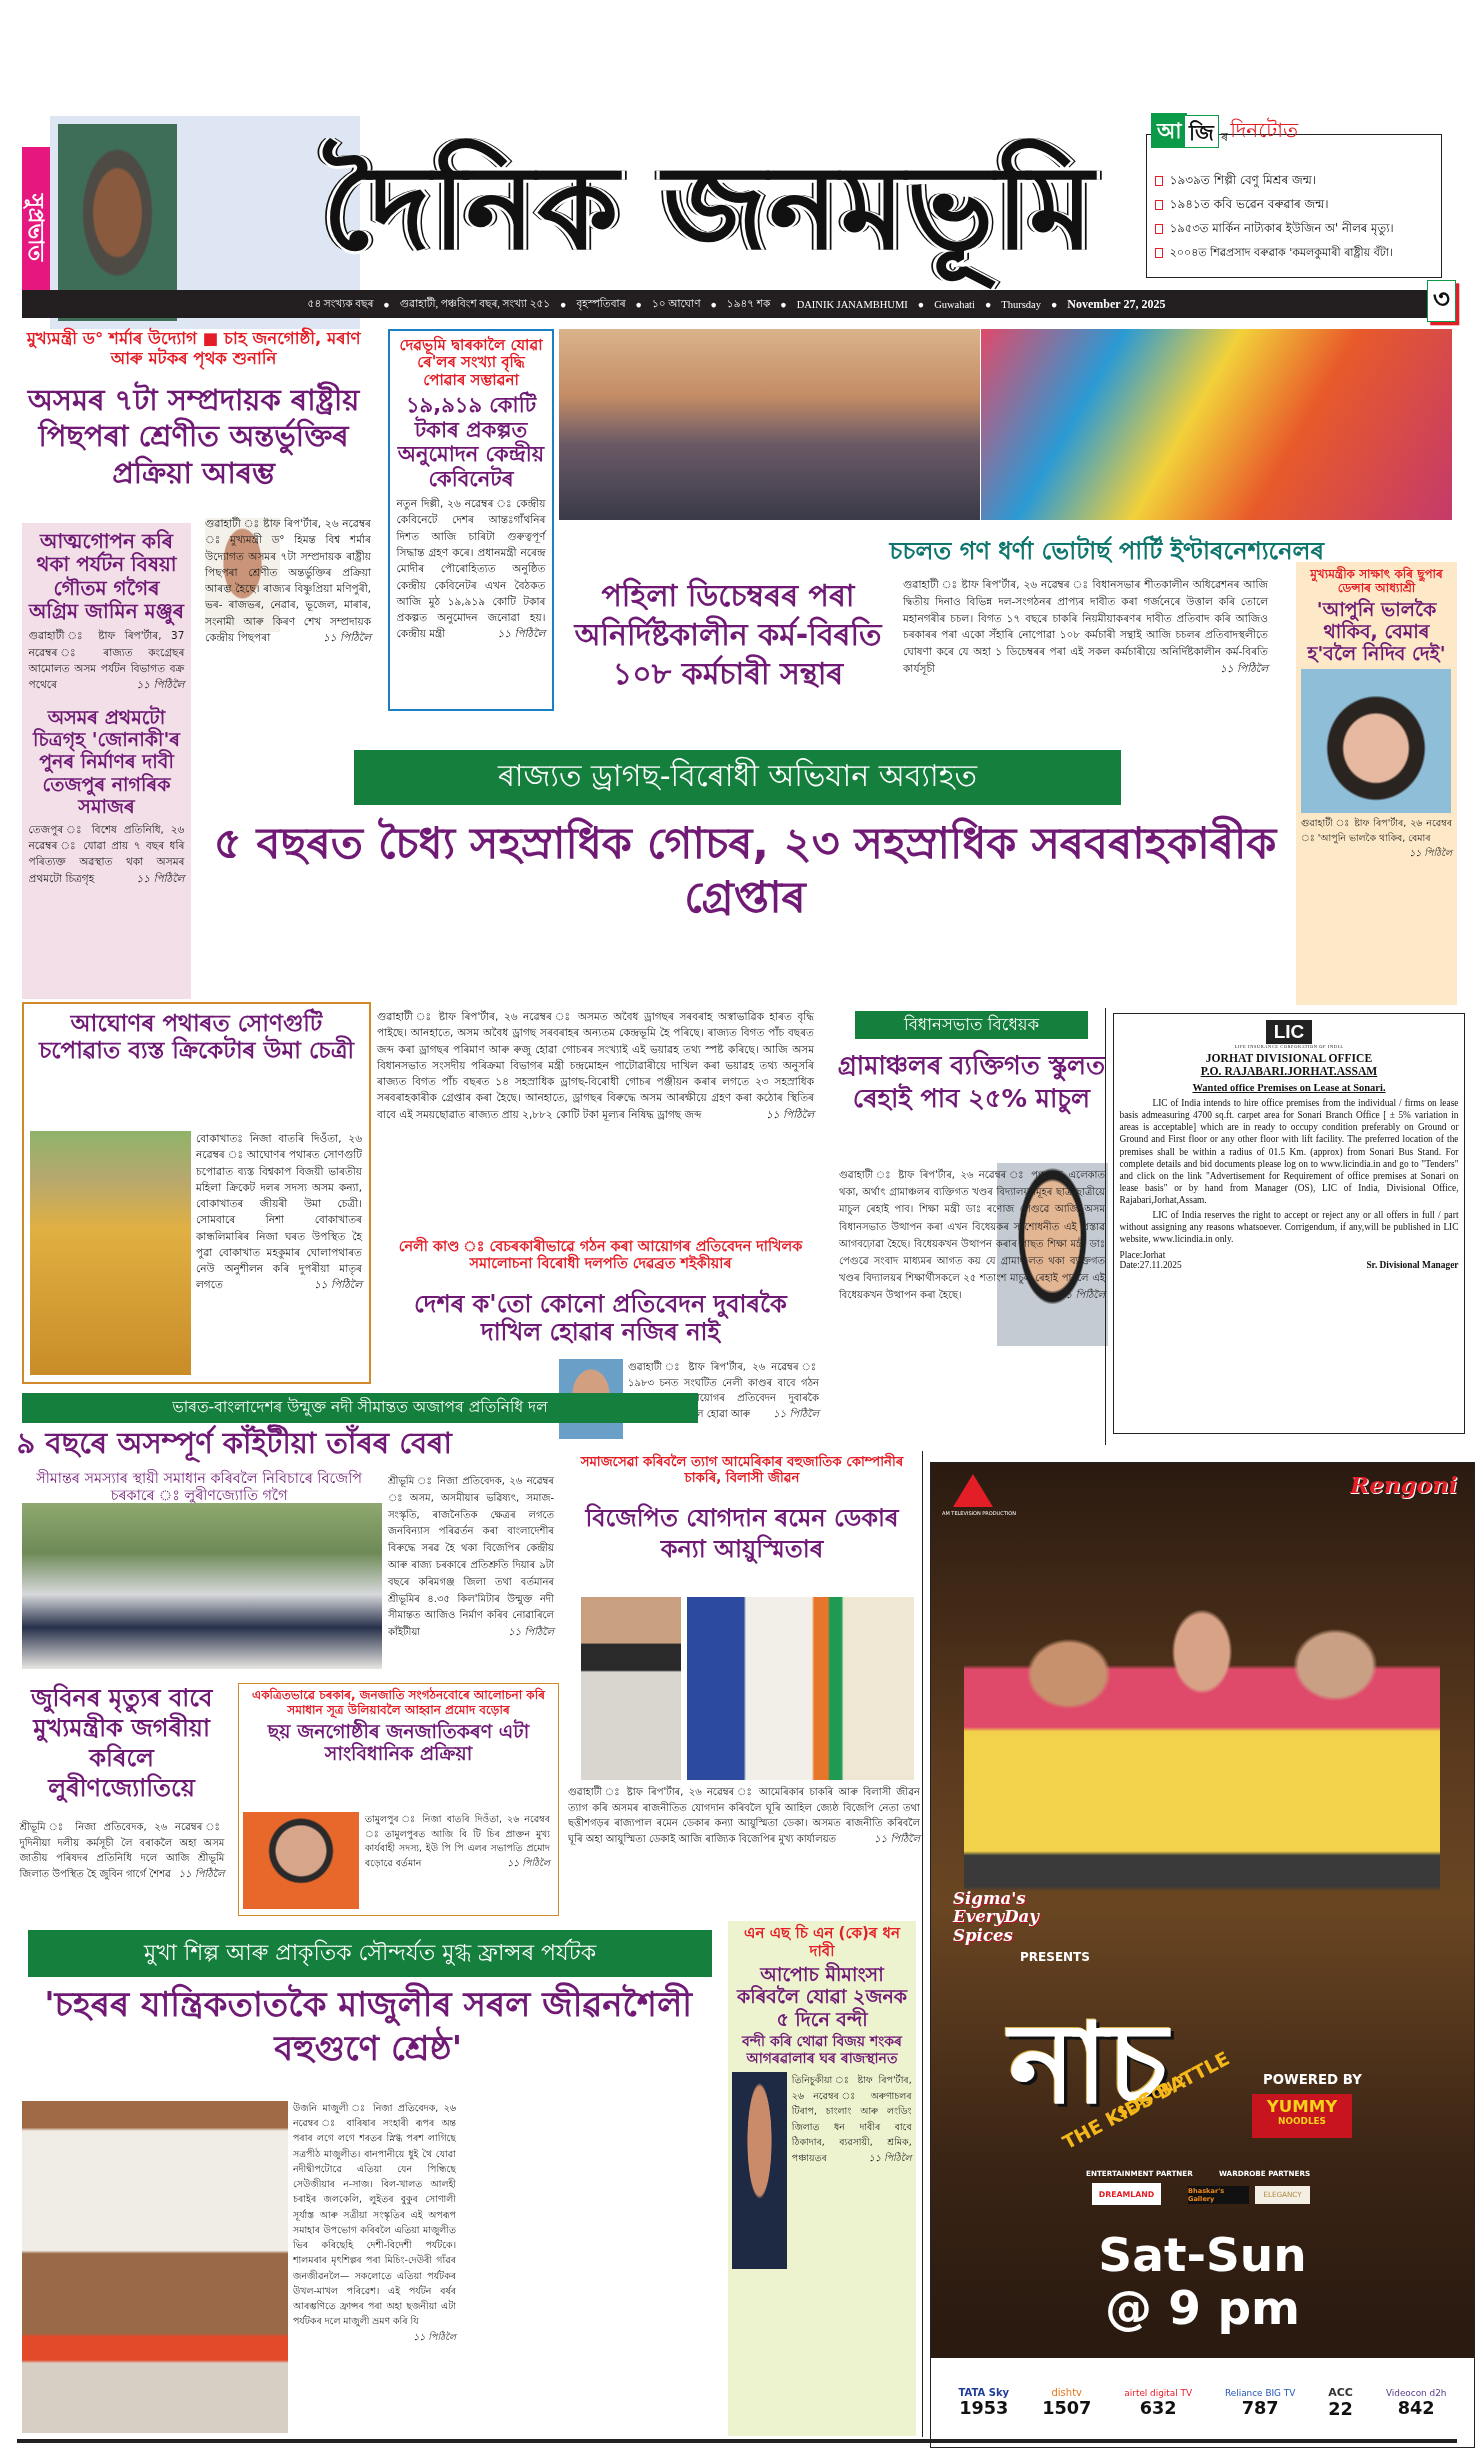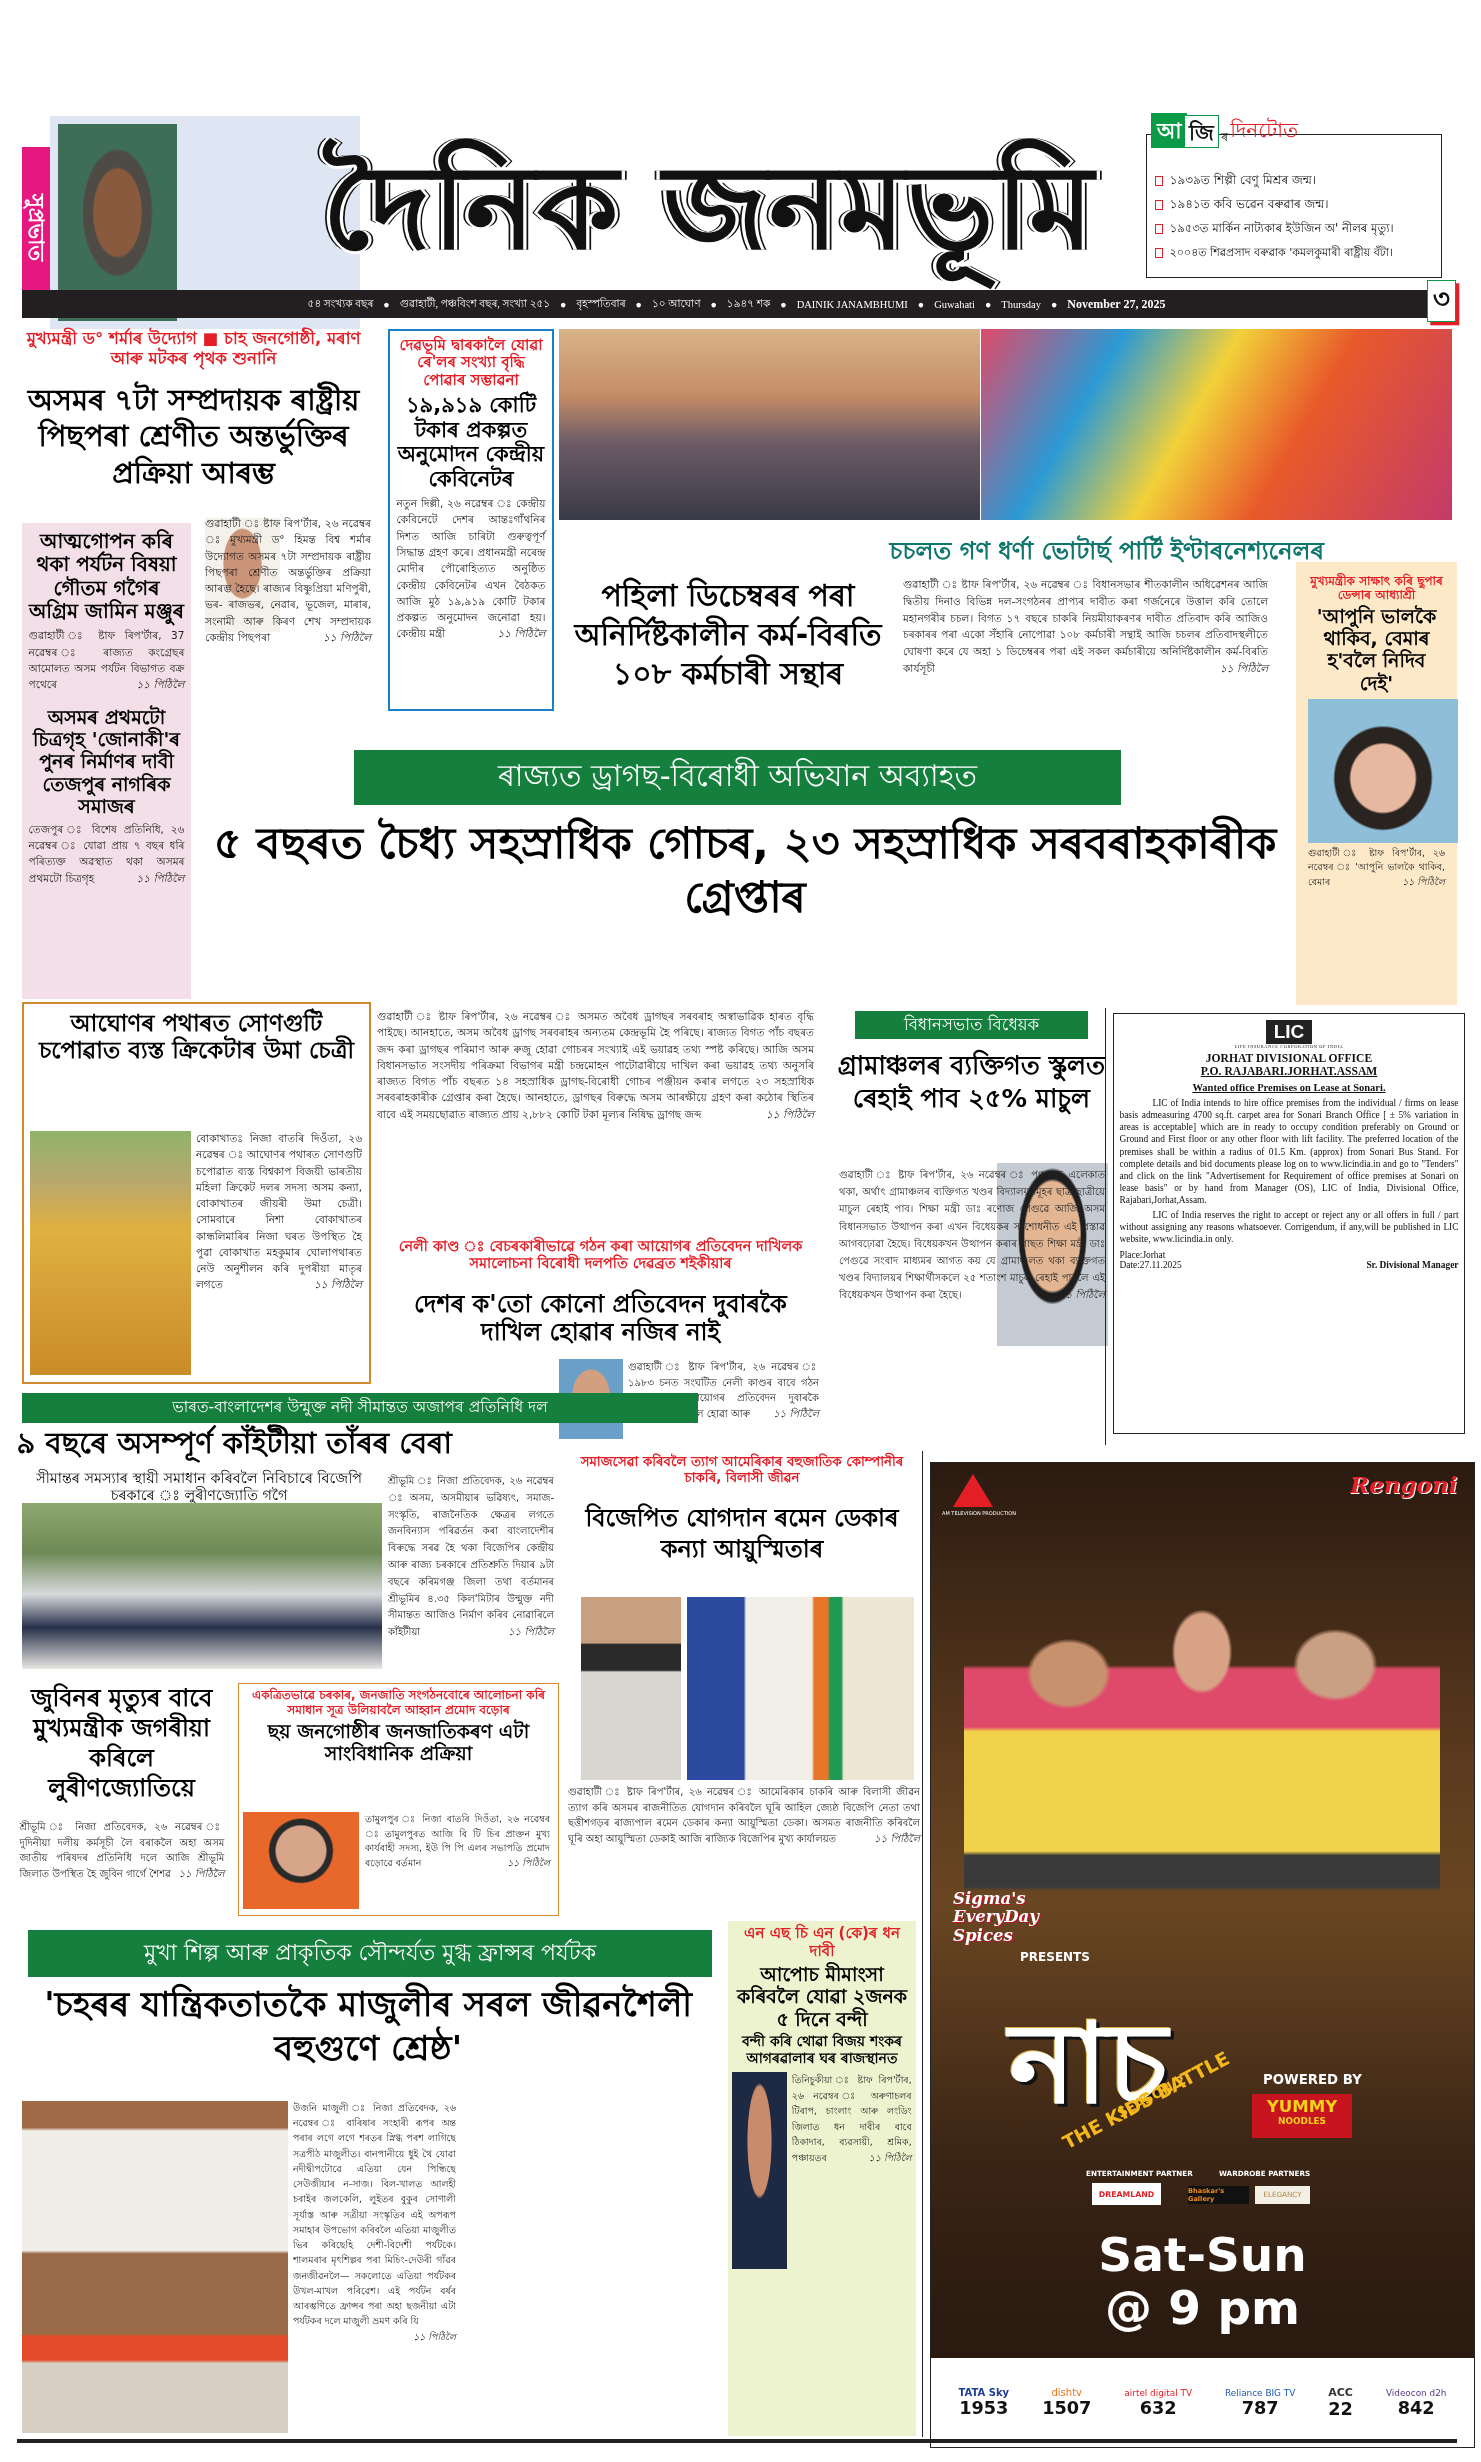--- a/index.html
+++ b/index.html
@@ -1,20 +1,20 @@
 <!DOCTYPE html>
 <html style="font-size:8.9px"><head>
 <meta charset="utf-8">
 <style>
 *{box-sizing:border-box;margin:0;padding:0}
 html,body{width:1481px;height:2462px;background:#fff;overflow:hidden}
 body{position:relative;font-family:"DejaVu Sans","Liberation Sans",sans-serif;color:#111}
 .abs{position:absolute}
 .red{color:#e41e26}
-.hb{font-family:"DejaVu Sans",sans-serif;font-weight:bold;color:#000000;text-align:center;line-height:1.18}
+.hb{font-family:"DejaVu Sans",sans-serif;font-weight:bold;color:#701a75;text-align:center;line-height:1.18}
 .body{font-family:"DejaVu Sans",sans-serif;font-size:12px;line-height:1.55;color:#222;text-align:justify}
 .cont{font-style:italic;float:right}
 .photo{position:absolute;border-radius:0}
 .quote-box{left:50px;top:116px;width:310px;height:213px;background:#dde6f2}
 .suprovat{left:22px;top:147px;width:31px;height:161px;background:#e6177f;color:#fff;font-size:21px;font-weight:bold;display:flex;flex-direction:column;align-items:center;justify-content:space-around;writing-mode:vertical-rl}
 .masthead{left:288px;top:116px;width:842px;height:183px;font-family:"DejaVu Serif",serif;font-weight:900;font-size:116px;line-height:183px;color:#111;text-shadow:-3.3px 0 #fff,3.3px 0 #fff,0 3.3px #fff,-5px 0 #111,5px 0 #111;letter-spacing:2.2px;text-align:center}
 .aji{left:1146px;top:134px;width:296px;height:144px;border:1.1px solid #222}
 .dateline{left:22px;top:290px;width:1429px;height:28px;background:#231f20;color:#fff;font-size:10.5px;display:flex;align-items:center;justify-content:center;gap:10px;font-family:"Liberation Serif",serif}
 .pageno{left:1427px;top:280px;width:29px;height:42px;border:1.7px solid #0a9a48;background:#fff;font-size:26.6px;font-weight:bold;display:flex;align-items:center;justify-content:center;box-shadow:3.3px 3.3px 0 #e41e26}
 .redbar{background:#15803d;color:#fff;font-weight:normal;display:flex;align-items:center;justify-content:center}
@@ -100,21 +100,21 @@
 
 <div class="abs photo" style="left:559px;top:329px;width:421px;height:191px;background:linear-gradient(180deg,#d9b38a 0%,#c48c66 35%,#6b5a66 60%,#3a3a48 100%)"></div>
 <div class="abs photo" style="left:981px;top:329px;width:471px;height:191px;background:linear-gradient(120deg,#e04a6a 0%,#2b9ad4 25%,#f2d13a 45%,#e85a2a 65%,#c43a6a 100%)"></div>
 
 <div class="abs red hb" style="left:604px;top:537px;width:720px;font-size:24px;color:#0f766e;text-align:right">চচলত গণ ধৰ্ণা ভোটাৰ্ছ পাৰ্টি ইণ্টাৰনেশ্যনেলৰ</div>
 <div class="abs hb" style="left:559px;top:576px;width:338px;font-size:30px;line-height:1.3">পহিলা ডিচেম্বৰৰ পৰা অনিৰ্দিষ্টকালীন কৰ্ম-বিৰতি ১০৮ কৰ্মচাৰী সন্থাৰ</div>
 <div class="abs body" style="left:903px;top:576px;width:365px;font-size:10.5px;line-height:1.6">
   <span>গুৱাহাটী ঃ ষ্টাফ ৰিপ'ৰ্টাৰ, ২৬ নৱেম্বৰ ঃ বিধানসভাৰ শীতকালীন অধিৱেশনৰ আজি দ্বিতীয় দিনাও বিভিন্ন দল-সংগঠনৰ প্ৰাপ্যৰ দাবীত কৰা গৰ্জনেৰে উত্তাল কৰি তোলে মহানগৰীৰ চচল। বিগত ১৭ বছৰে চাকৰি নিয়মীয়াকৰণৰ দাবীত প্ৰতিবাদ কৰি আজিও চৰকাৰৰ পৰা একো সঁহাৰি নোপোৱা ১০৮ কৰ্মচাৰী সন্থাই আজি চচলৰ প্ৰতিবাদস্থলীতে ঘোষণা কৰে যে অহা ১ ডিচেম্বৰৰ পৰা এই সকল কৰ্মচাৰীয়ে অনিৰ্দিষ্টকালীন কৰ্ম-বিৰতি কাৰ্যসূচী</span> <span class="cont">১১ পিঠিলৈ</span>
 </div>
 
-<div class="abs cream" style="left:1296px;top:562px;width:161px;height:443px;padding:12px">
+<div class="abs cream" style="left:1296px;top:562px;width:161px;height:443px;padding:5px">
   <div class="red hb" style="font-size:12px;color:#e41e26">মুখ্যমন্ত্ৰীক সাক্ষাৎ কৰি ছুপাৰ ডেন্সাৰ আধ্যাশ্ৰী</div>
   <div class="hb" style="font-size:19px;margin-top:2.2px">'আপুনি ভালকৈ থাকিব, বেমাৰ হ'বলৈ নিদিব দেই'</div>
   <div class="photo" style="position:relative;margin-top:4.4px;width:150px;height:144px;background:radial-gradient(ellipse at 50% 55%,#e7b8a0 0 30%,#2a2420 32% 45%,#8fbfd8 47%)"></div>
   <div class="body" style="font-size:9.4px;margin-top:3.3px"><span>গুৱাহাটী ঃ ষ্টাফ ৰিপ'ৰ্টাৰ, ২৬ নৱেম্বৰ ঃ 'আপুনি ভালকৈ থাকিব, বেমাৰ</span> <span class="cont">১১ পিঠিলৈ</span></div>
 </div>
 
 <div class="abs pink" style="left:22px;top:523px;width:169px;height:476px;padding:6.6px">
   <div class="hb" style="font-size:20px">আত্মগোপন কৰি থকা পৰ্যটন বিষয়া গৌতম গগৈৰ অগ্ৰিম জামিন মঞ্জুৰ</div>
   <div class="body" style="font-size:10.5px;margin-top:3.3px"><span>গুৱাহাটী ঃ ষ্টাফ ৰিপ'ৰ্টাৰ, 37 নৱেম্বৰ ঃ ৰাজ্যত কংগ্ৰেছৰ আমোলত অসম পৰ্যটন বিভাগত বক্ৰ পথেৰে</span> <span class="cont">১১ পিঠিলৈ</span></div>
   <div class="hb" style="font-size:19px;margin-top:13.3px">অসমৰ প্ৰথমটো চিত্ৰগৃহ 'জোনাকী'ৰ পুনৰ নিৰ্মাণৰ দাবী তেজপুৰ নাগৰিক সমাজৰ</div>

